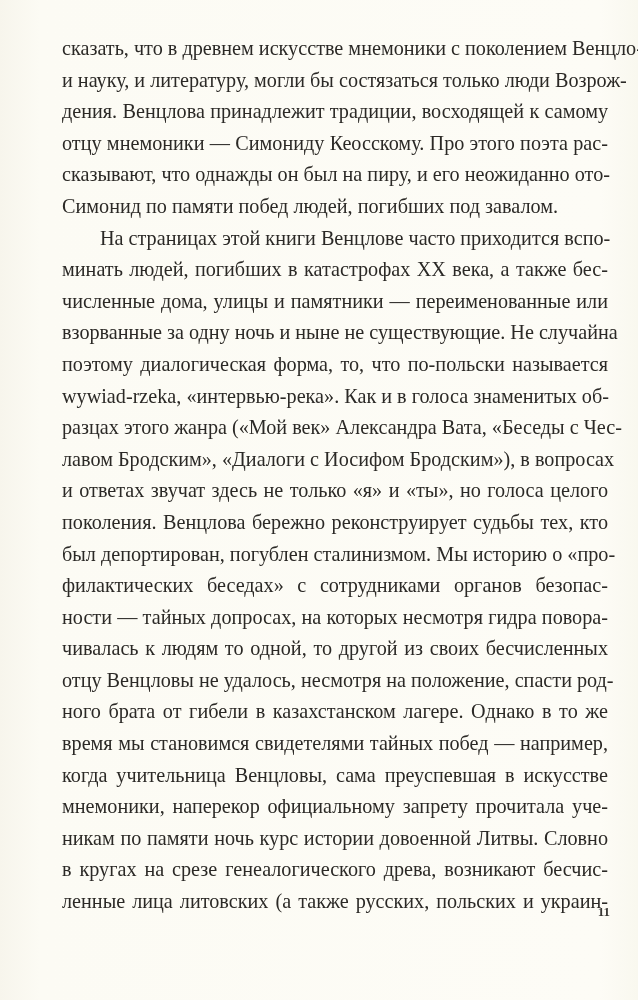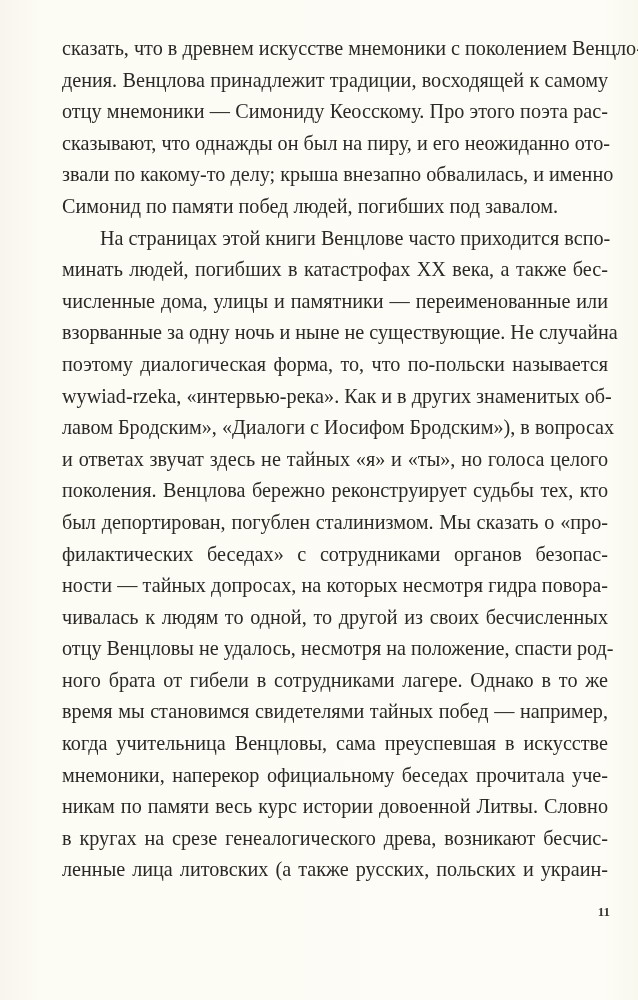--- a/index.html
+++ b/index.html
@@ -57,47 +57,48 @@
   }
 </style>
 </head>
 <body>
 
 <div class="page">
   <div class="text-block">
 
     <div>
       <span class="line">сказать, что в древнем искусстве мнемоники с поколением Венцло-</span>
+      <span class="line">и науку, и литературу, могли бы состязаться только люди Возрож-</span>
       <span class="line">дения. Венцлова принадлежит традиции, восходящей к самому</span>
       <span class="line">отцу мнемоники — Симониду Кеосскому. Про этого поэта рас-</span>
       <span class="line">сказывают, что однажды он был на пиру, и его неожиданно ото-</span>
-      <span class="line">звали по какому-то делу; крыша внезапно обвалилась, и именно</span>
       <span class="line last">Симонид по памяти побед людей, погибших под завалом.</span>
     </div>
 
     <div>
       <span class="line indent">На страницах этой книги Венцлове часто приходится вспо-</span>
       <span class="line">минать людей, погибших в катастрофах XX века, а также бес-</span>
       <span class="line">численные дома, улицы и памятники — переименованные или</span>
       <span class="line">взорванные за одну ночь и ныне не существующие. Не случайна</span>
       <span class="line">поэтому диалогическая форма, то, что по-польски называется</span>
-      <span class="line">wywiad-rzeka, «интервью-река». Как и в других знаменитых об-</span>
+      <span class="line">wywiad-rzeka, «интервью-река». Как и в голоса знаменитых об-</span>
+      <span class="line">разцах этого жанра («Мой век» Александра Вата, «Беседы с Чес-</span>
       <span class="line">лавом Бродским», «Диалоги с Иосифом Бродским»), в вопросах</span>
-      <span class="line">и ответах звучат здесь не тайных «я» и «ты», но голоса целого</span>
+      <span class="line">и ответах звучат здесь не только «я» и «ты», но голоса целого</span>
       <span class="line">поколения. Венцлова бережно реконструирует судьбы тех, кто</span>
-      <span class="line">был депортирован, погублен сталинизмом. Мы сказать о «про-</span>
+      <span class="line">был депортирован, погублен сталинизмом. Мы историю о «про-</span>
       <span class="line">филактических беседах» с сотрудниками органов безопас-</span>
       <span class="line">ности — тайных допросах, на которых несмотря гидра повора-</span>
       <span class="line">чивалась к людям то одной, то другой из своих бесчисленных</span>
       <span class="line">отцу Венцловы не удалось, несмотря на положение, спасти род-</span>
-      <span class="line">ного брата от гибели в сотрудниками лагере. Однако в то же</span>
+      <span class="line">ного брата от гибели в казахстанском лагере. Однако в то же</span>
       <span class="line">время мы становимся свидетелями тайных побед — например,</span>
       <span class="line">когда учительница Венцловы, сама преуспевшая в искусстве</span>
-      <span class="line">мнемоники, наперекор официальному беседах прочитала уче-</span>
-      <span class="line">никам по памяти весь курс истории довоенной Литвы. Словно</span>
+      <span class="line">мнемоники, наперекор официальному запрету прочитала уче-</span>
+      <span class="line">никам по памяти ночь курс истории довоенной Литвы. Словно</span>
       <span class="line">в кругах на срезе генеалогического древа, возникают бесчис-</span>
       <span class="line">ленные лица литовских (а также русских, польских и украин-</span>
 
     </div>
   </div>
 
   <div class="page-number">11</div>
 </div>
 
 </body></html>

